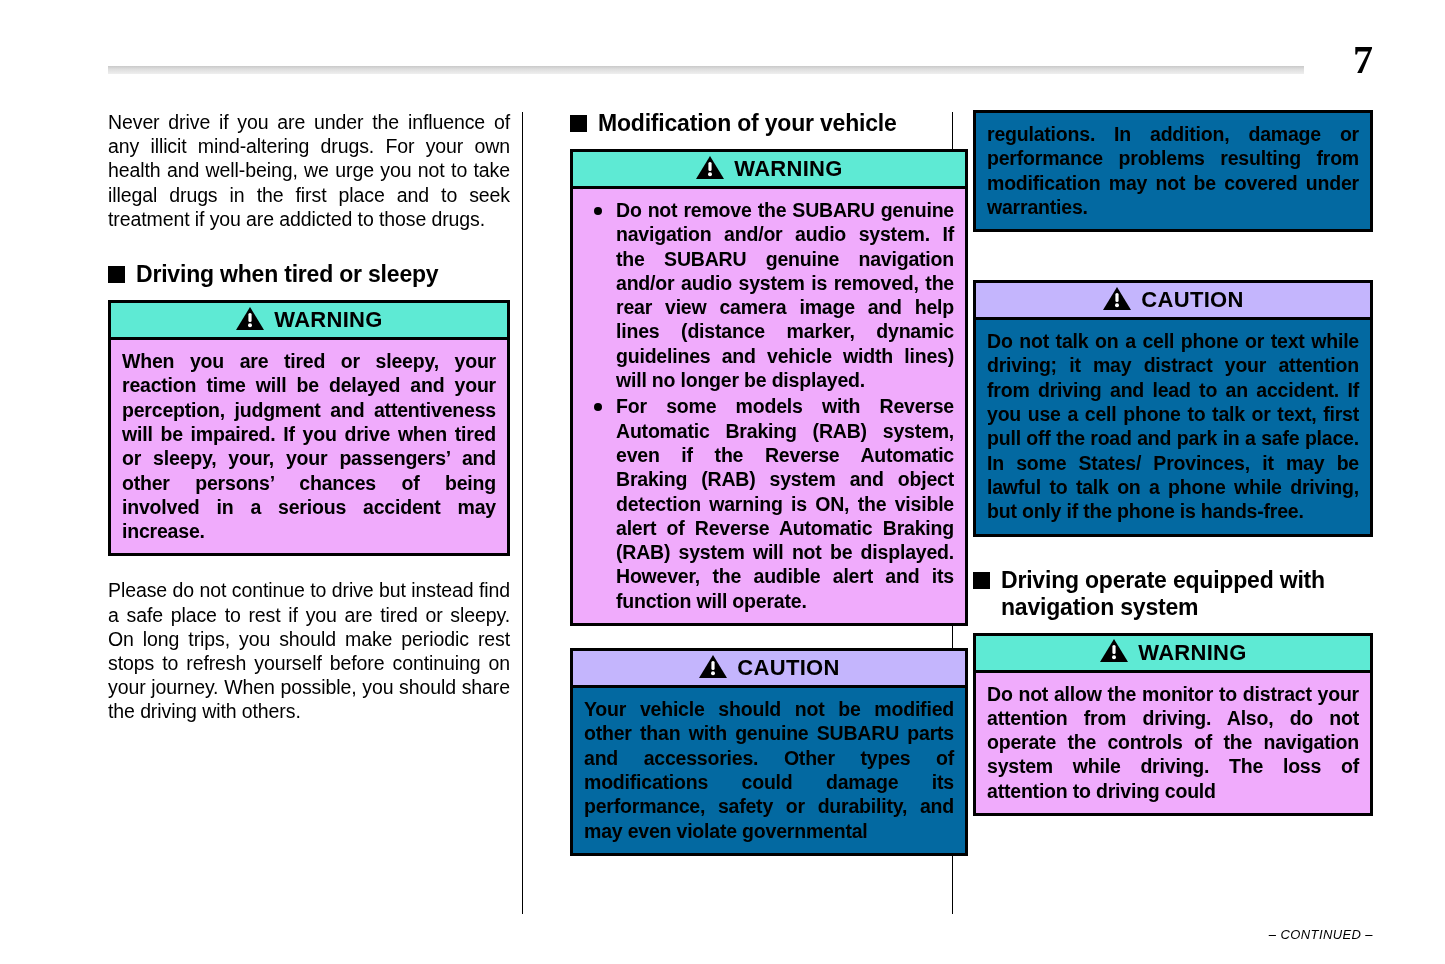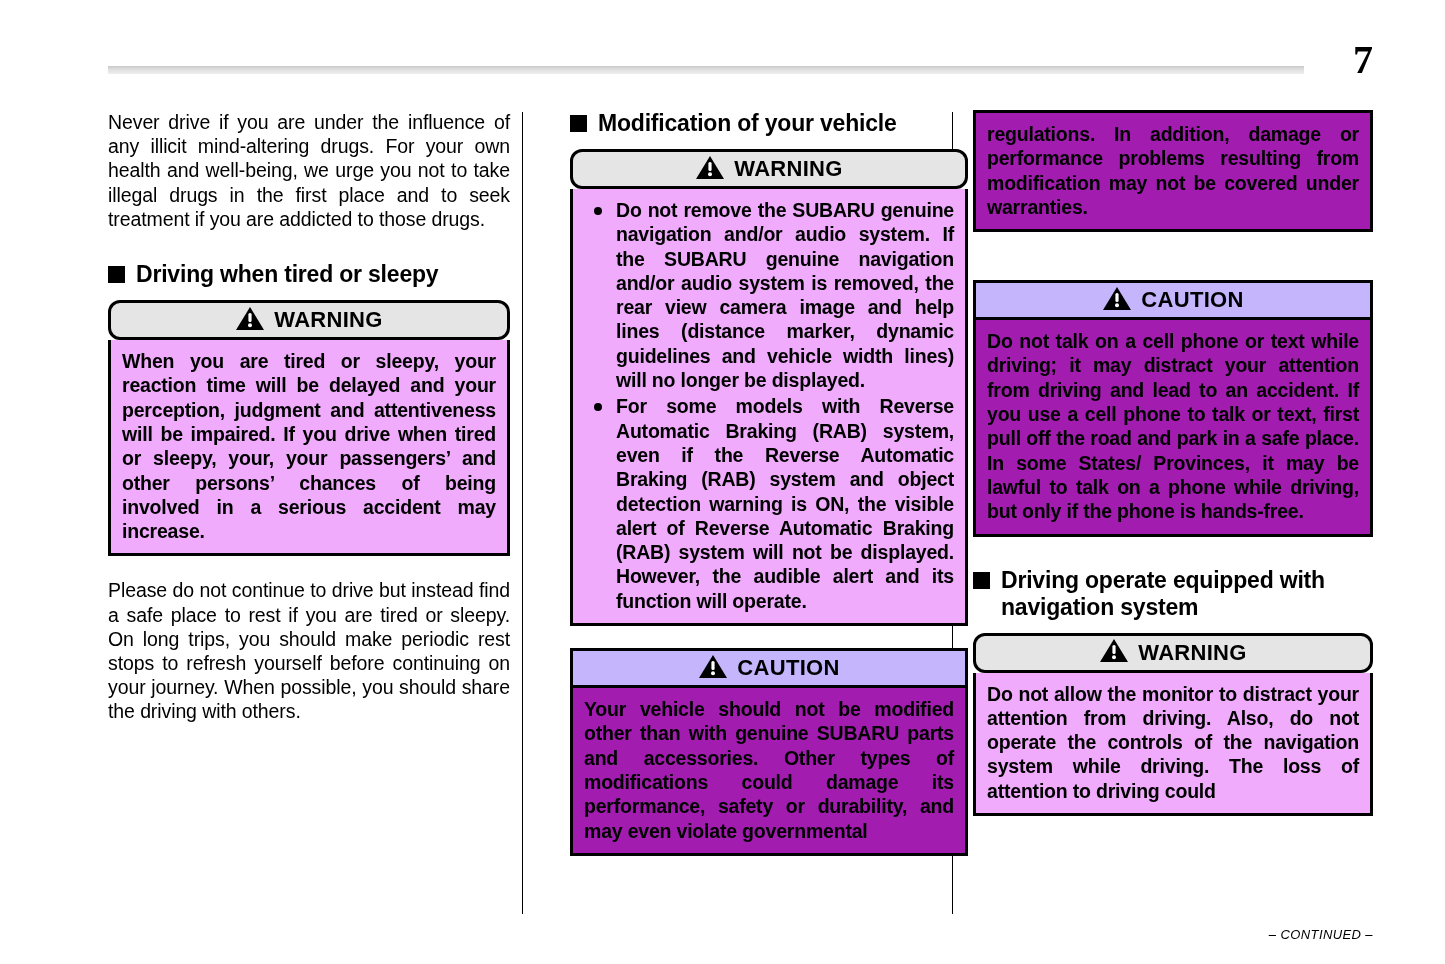--- a/index.html
+++ b/index.html
@@ -109,21 +109,21 @@
 
   
   .alert-head {
     border: 3px solid #000;
     height: 34px;
     display: flex;
     align-items: center;
     justify-content: center;
     box-sizing: content-box;
   }
-  .alert-head.warning { background: #e5e5e5; border-radius: 12px; }
+  .alert-head.warning { background: #5eead4; }
   .alert-head.caution { background: #c4b5fd; }
 
   .alert-head-inner {
     display: flex;
     align-items: center;
     gap: 9px;
   }
   .alert-label {
     font-size: 22px;
     font-weight: bold;
@@ -132,21 +132,21 @@
   }
   .tri-icon { display: block; }
 
   .alert-body {
     border: 3px solid #000;
     border-top: none;
     padding: 9px 11px 10px 11px;
     box-sizing: border-box;
   }
   .alert-body.warning { background: #f0abfc; }
-  .alert-body.caution { background: #a21caf; }
+  .alert-body.caution { background: #0369a1; }
 
   .alert-body p {
     margin: 0;
     font-size: 19.5px;
     line-height: 24.3px;
     font-weight: bold;
     text-align: justify;
     text-justify: inter-word;
     letter-spacing: -0.2px;
   }

